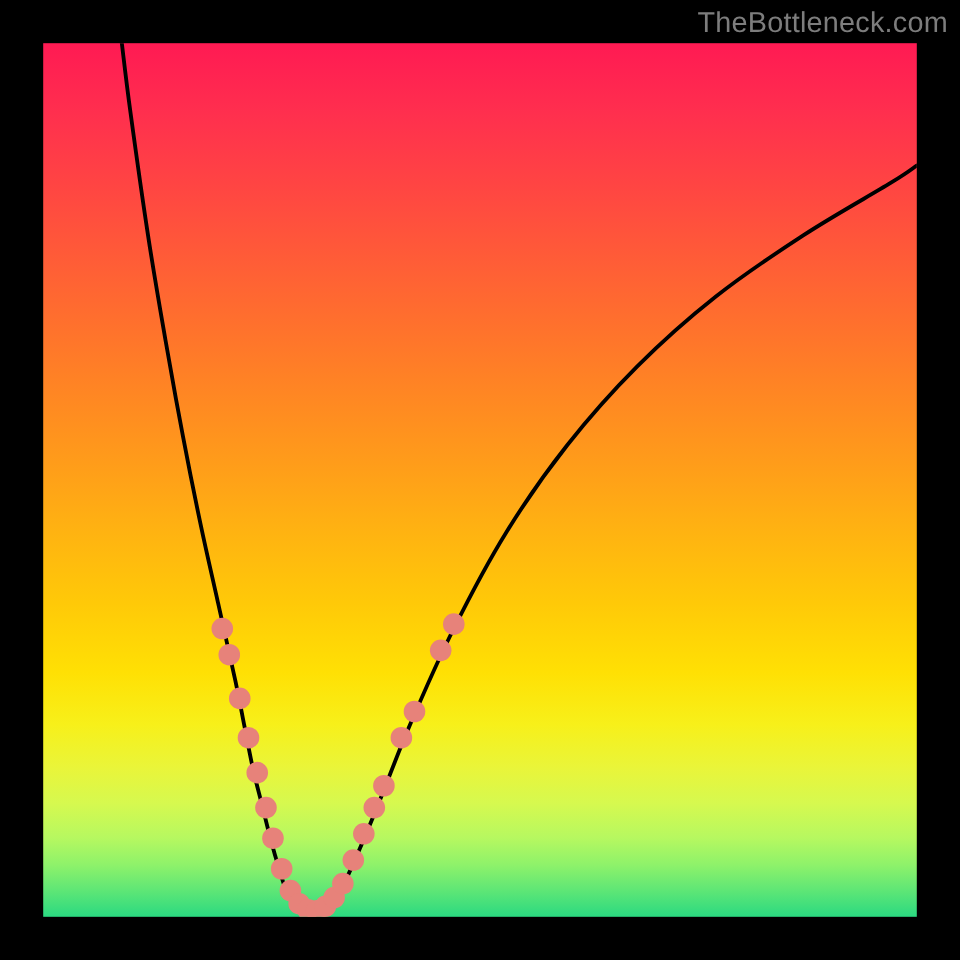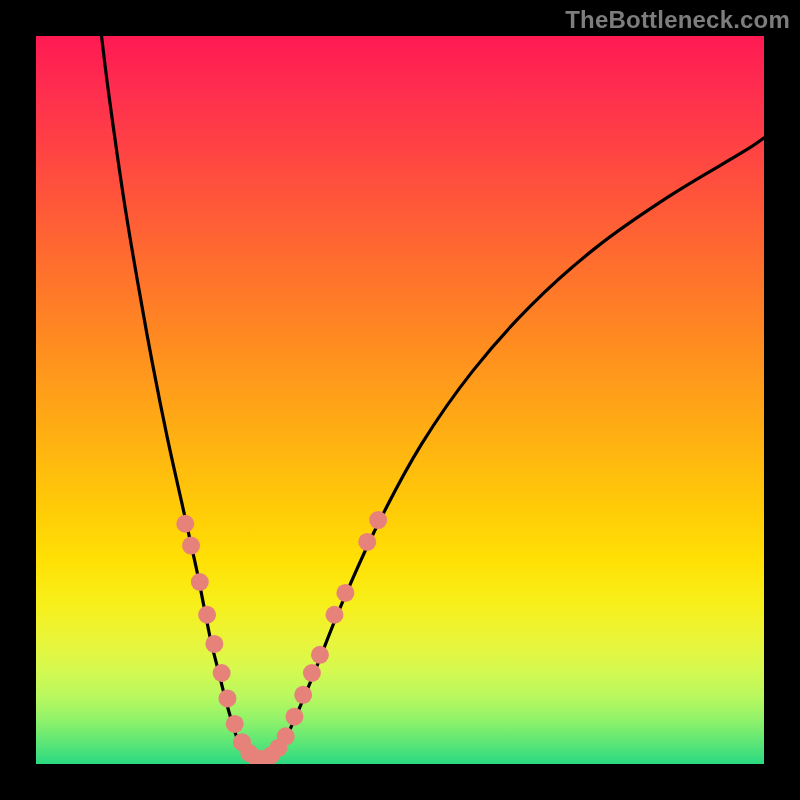--- a/index.html
+++ b/index.html
@@ -45,21 +45,21 @@
       #5ee676 97%,
       #2bd981 100%
     );
   }
   .watermark {
     position: absolute;
     top: 6px;
     right: 10px;
     color: #7d7d7d;
     font-size: 24px;
-    font-weight: 700;
+    font-weight: 400;
     letter-spacing: 0.2px;
     user-select: none;
   }
   svg.curve {
     position: absolute;
     left: 0;
     top: 0;
     width: 728px;
     height: 728px;
     overflow: visible;

